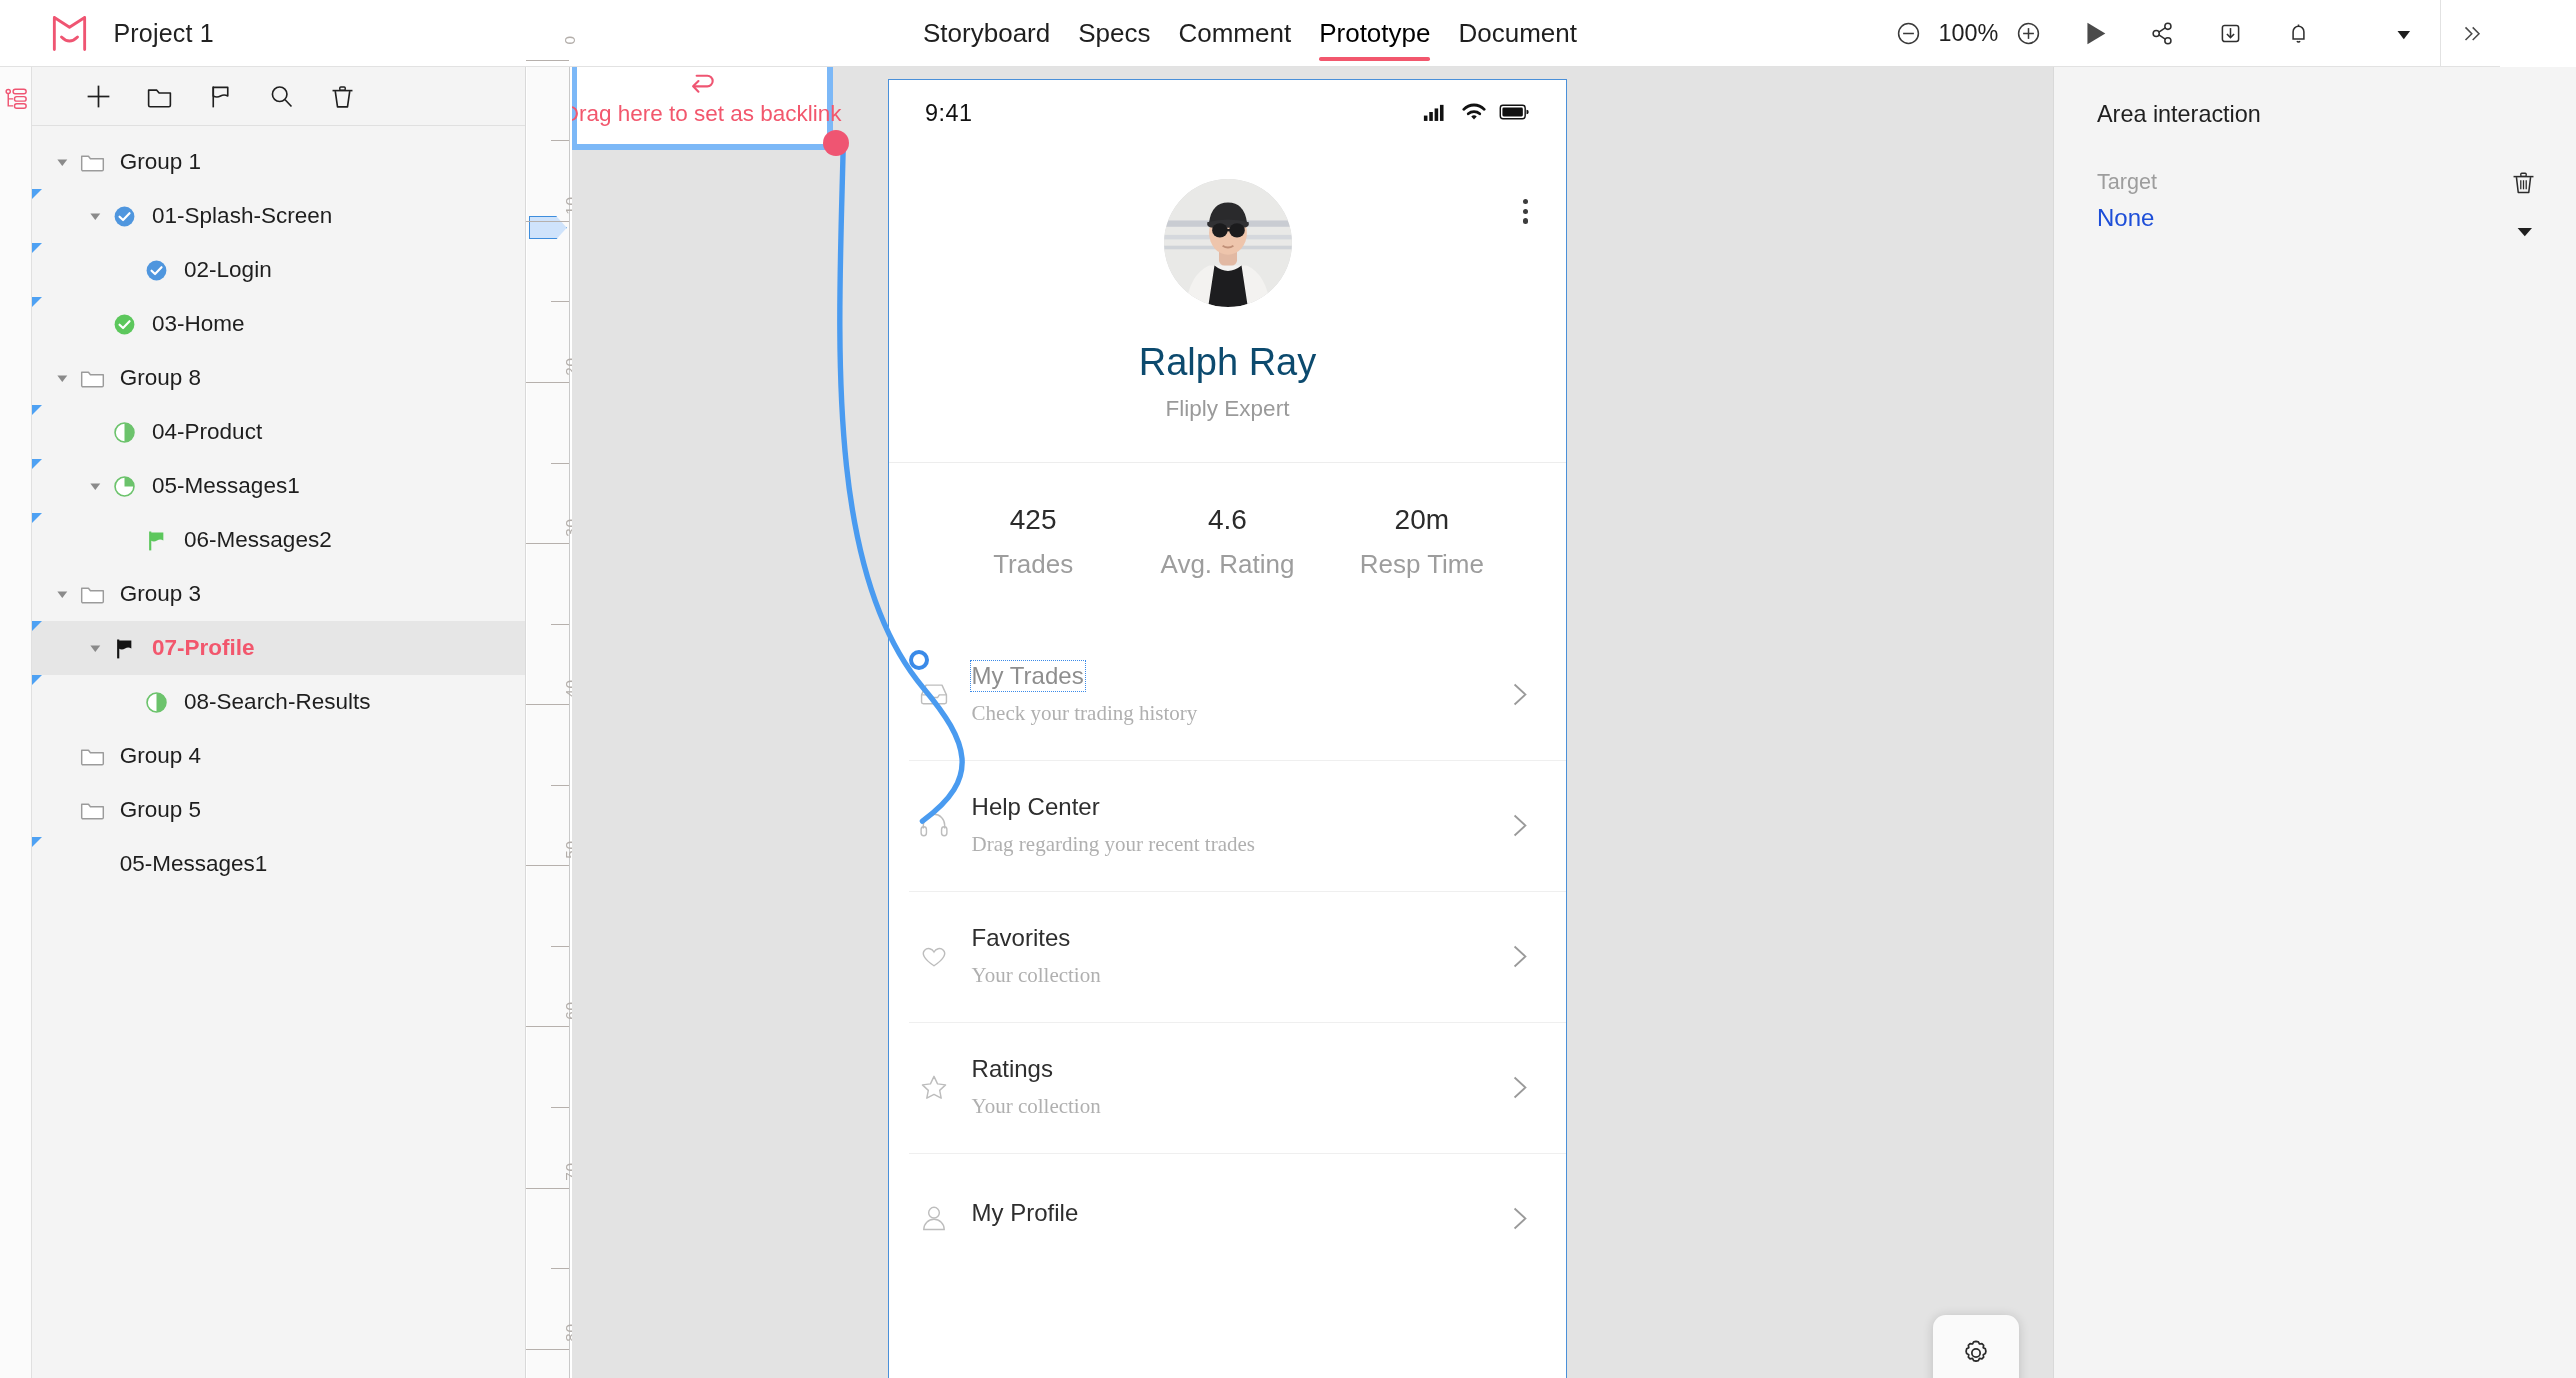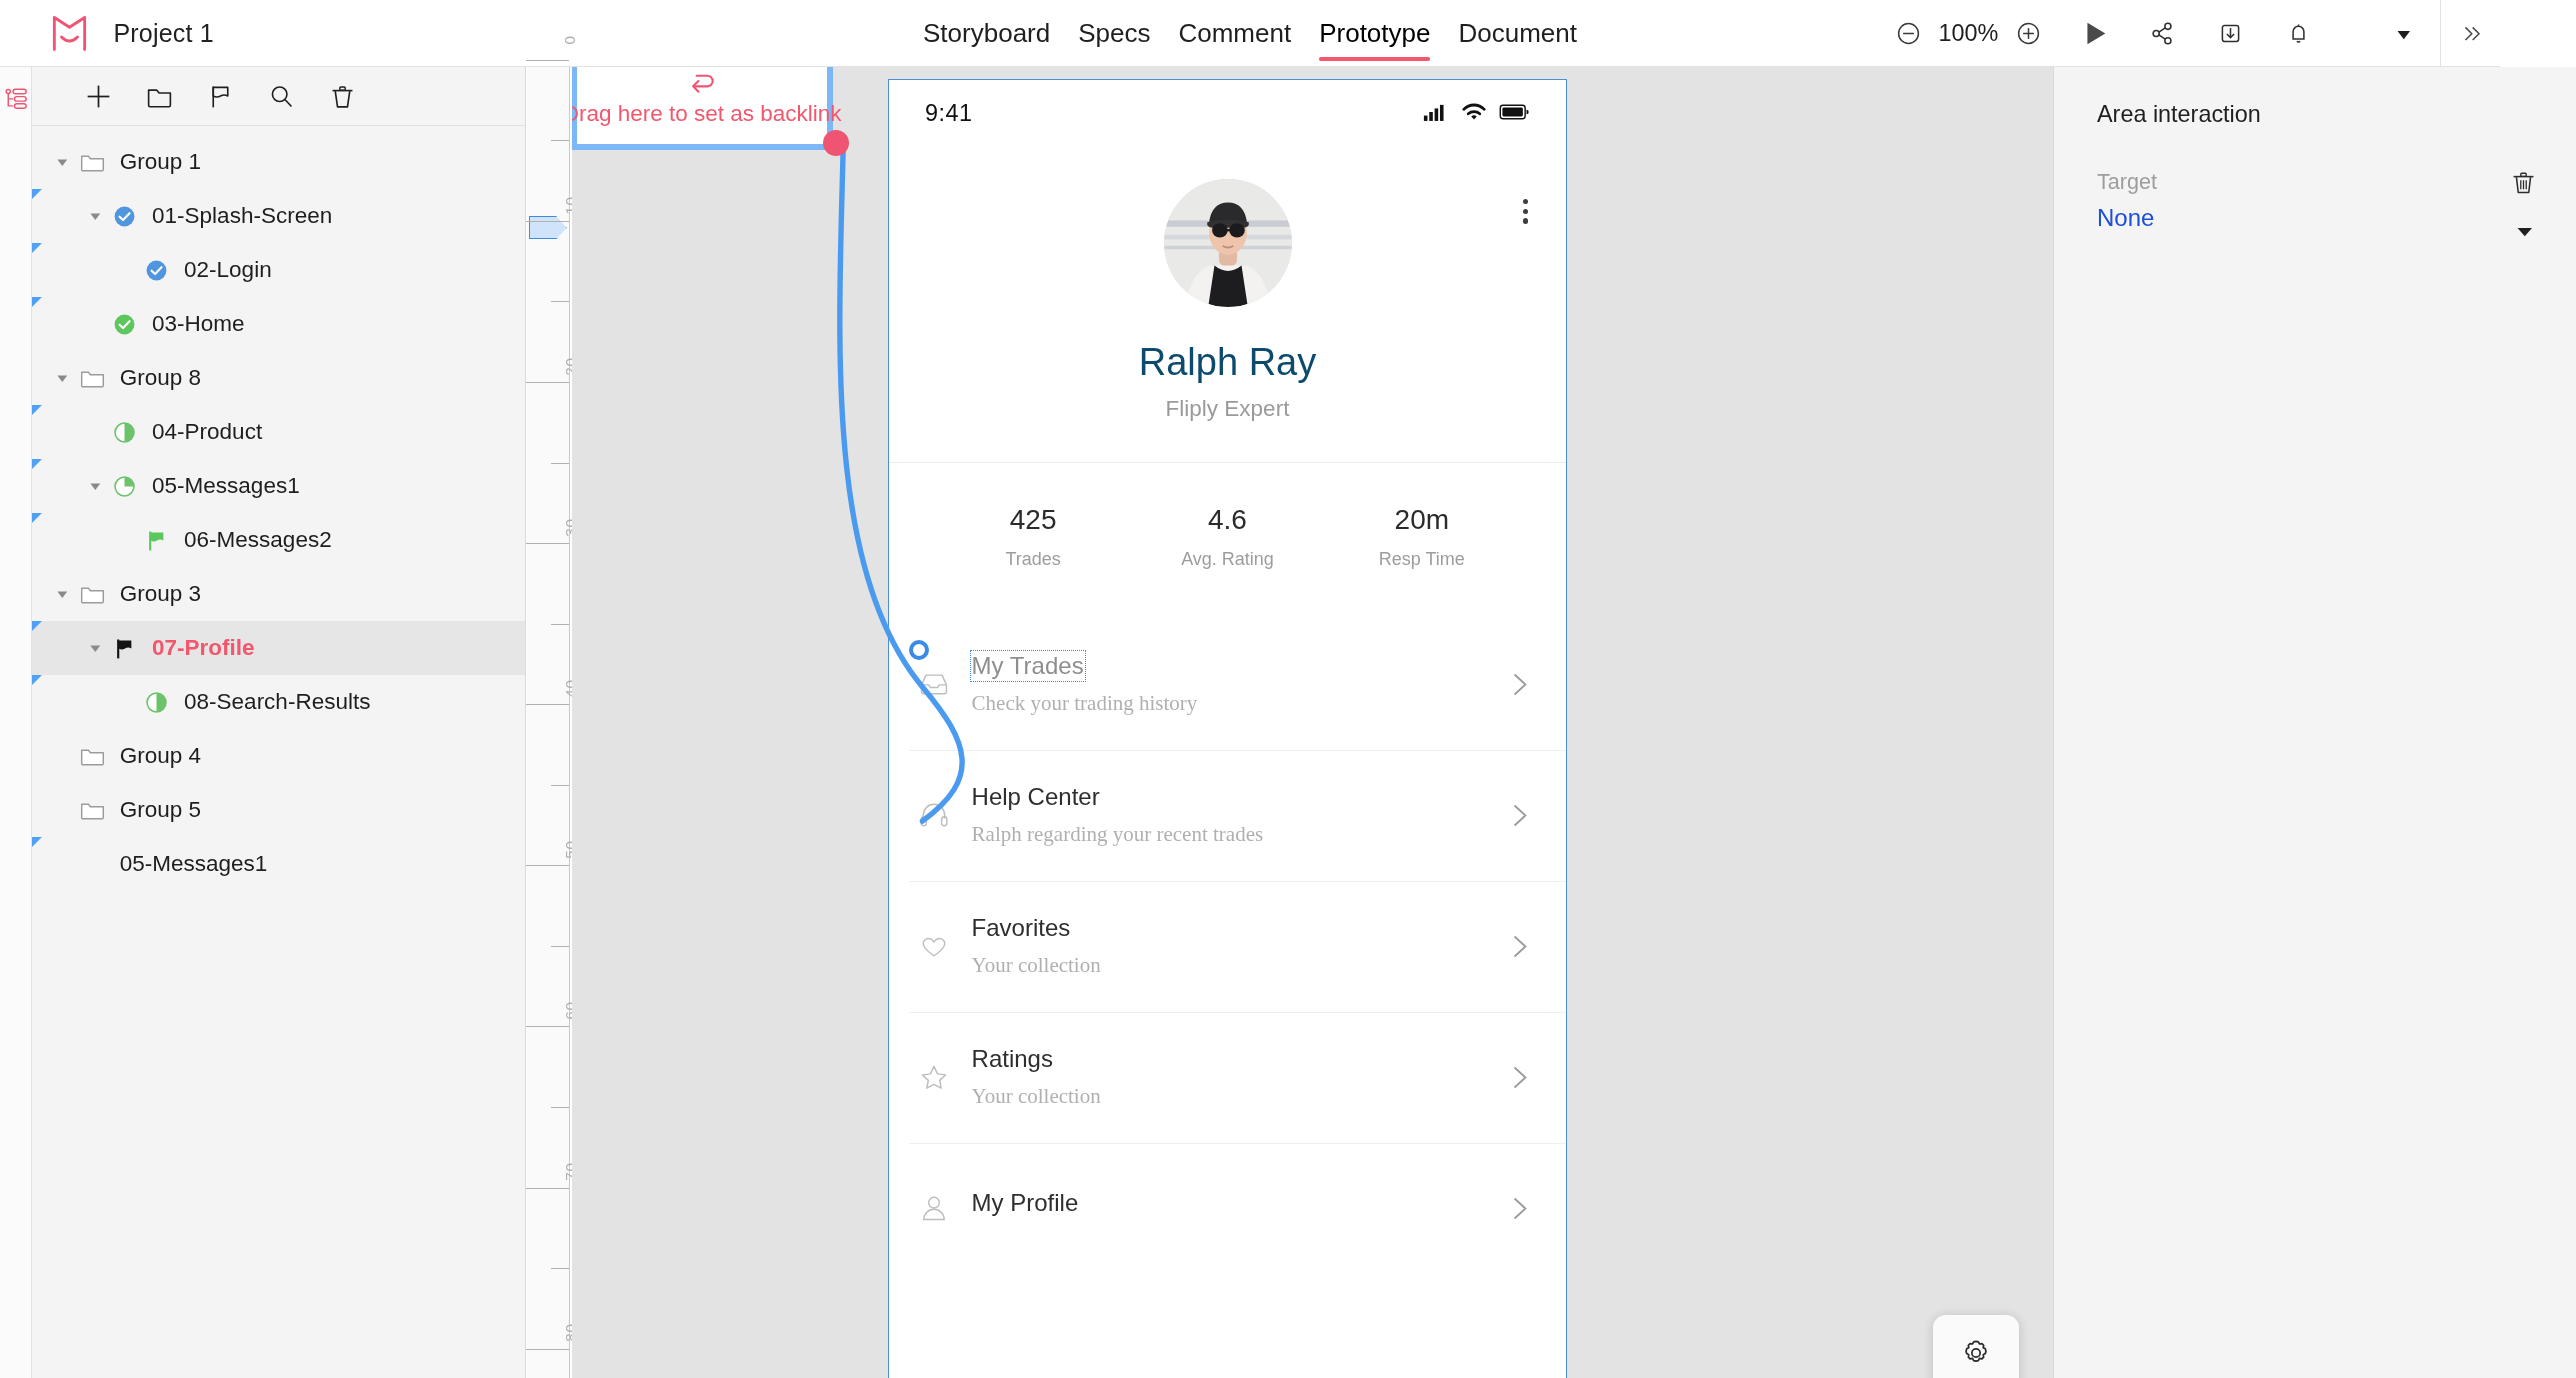--- a/index.html
+++ b/index.html
@@ -179,21 +179,21 @@
     text-align: center; font-size: 22.5px; color: #9a9a9a; margin-top: 12.6px;
   }
   .stats-sep {
     height: 0.9px; background: #ededed; margin: 40px 0 0 0;
   }
   .stats {
     display: flex; padding: 41px 47px 0 47px;
   }
   .stat { flex: 1; text-align: center; }
   .stat-val { font-size: 28px; color: #2b2b2b; }
-  .stat-lbl { font-size: 18px; color: #9d9d9d; margin-top: 12.6px; }
+  .stat-lbl { font-size: 26px; color: #9d9d9d; margin-top: 12.6px; }
 
   .menu-list { margin-top: 49px; }
   .menu-row {
     position: relative; display: flex; align-items: center;
     height: 131px; padding: 0 36px 0 20px; cursor: pointer;
   }
   .menu-row + .menu-row::before {
     content: ""; position: absolute; left: 20px; right: 0; top: 0;
     height: 0.9px; background: #efefef;
   }
@@ -741,21 +741,21 @@
         <div class="menu-row">
           <span class="menu-ico">
             <svg width="32" height="32" viewBox="0 0 36 36">
               <path d="M6 22 v-4 a12 12 0 0 1 24 0 v4" fill="none" stroke="#bdbdbd" stroke-width="1.6"></path>
               <rect x="3.5" y="20" width="6" height="10" rx="3" fill="none" stroke="#bdbdbd" stroke-width="1.6"></rect>
               <rect x="26.5" y="20" width="6" height="10" rx="3" fill="none" stroke="#bdbdbd" stroke-width="1.6"></rect>
             </svg>
           </span>
           <span class="menu-txt">
             <span class="menu-title">Help Center</span>
-            <div class="menu-sub">Ralph regarding your recent trades</div>
+            <div class="menu-sub">Drag regarding your recent trades</div>
           </span>
           <span class="chev">
             <svg width="20" height="29" viewBox="0 0 22 32">
                 <polyline points="5,5 17,16 5,27" fill="none" stroke="#9a9a9a" stroke-width="2"></polyline>
               </svg>
           </span>
         </div>
 
         <div class="menu-row">
           <span class="menu-ico">

